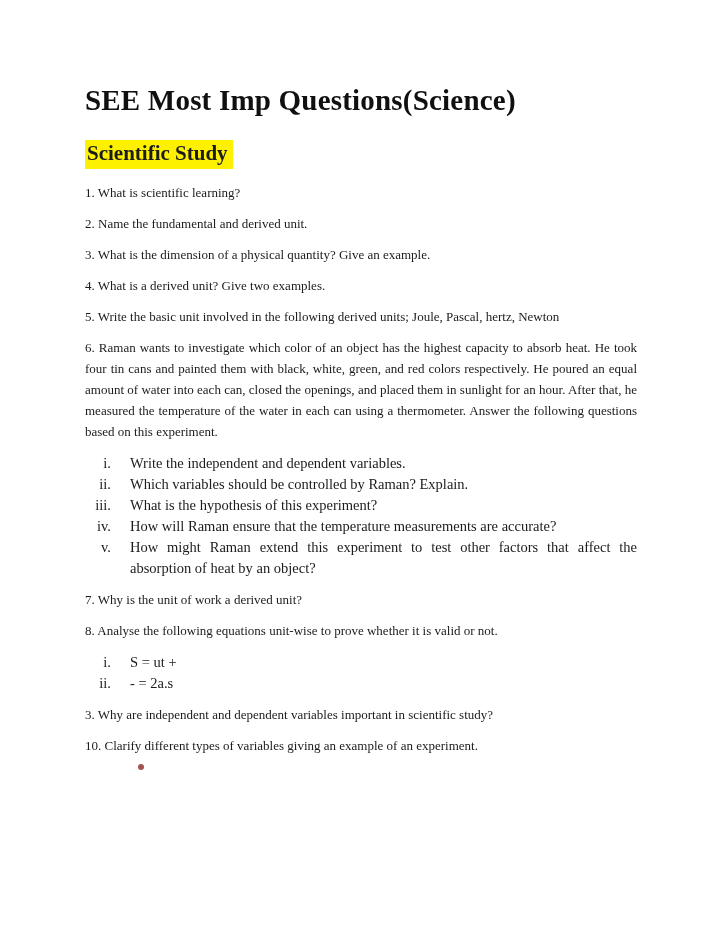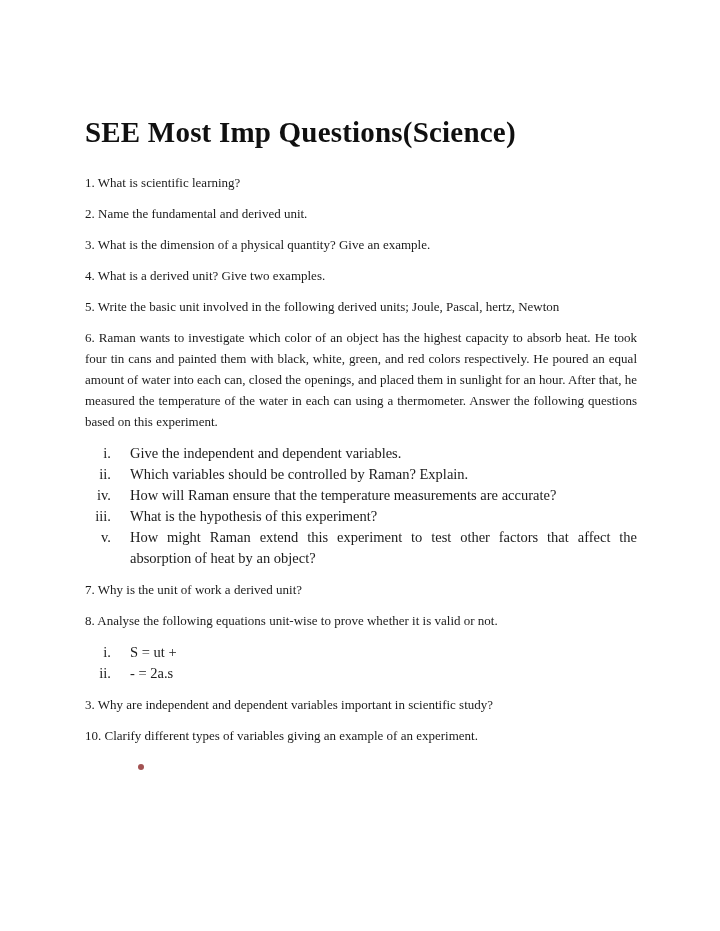--- a/index.html
+++ b/index.html
@@ -6,21 +6,21 @@
   html, body { width: 720px; background: #ffffff; }
   body {
     font-family: "Liberation Serif", "DejaVu Serif", serif;
     color: #1b1b1b;
   }
   .page {
     position: relative;
     width: 720px;
     height: 931px;
     background: #ffffff;
-    padding: 116px 83px 0 85px;
+    padding: 84px 83px 0 85px;
     overflow: hidden;
   }
   .title {
     font-size: 29px;
     font-weight: bold;
     color: #101010;
     letter-spacing: 0.2px;
     margin-bottom: 23px;
     white-space: nowrap;
   }
@@ -66,45 +66,46 @@
     border-radius: 50%;
   }
 </style>
 </head>
 <body>
 
 <div class="page">
 
   <h1 class="title">SEE Most Imp Questions(Science)</h1>
 
+  <h2 class="section-heading"><span class="hl" style="background-color: rgb(253, 241, 0);">Scientific Study</span></h2>
 
   <p class="q">1. What is scientific learning?</p>
   <p class="q">2. Name the fundamental and derived unit.</p>
   <p class="q">3. What is the dimension of a physical quantity? Give an example.</p>
   <p class="q">4. What is a derived unit? Give two examples.</p>
   <p class="q">5. Write the basic unit involved in the following derived units; Joule, Pascal, hertz, Newton</p>
 
   <p class="q just">6. Raman wants to investigate which color of an object has the highest capacity to absorb heat. He took four tin cans and painted them with black, white, green, and red colors respectively. He poured an equal amount of water into each can, closed the openings, and placed them in sunlight for an hour. After that, he measured the temperature of the water in each can using a thermometer. Answer the following questions based on this experiment.</p>
 
   <div class="sublist">
     <div class="subitem">
       <span class="marker">i.</span>
-      <span class="subtext">Give the independent and dependent variables.</span>
+      <span class="subtext">Write the independent and dependent variables.</span>
     </div>
     <div class="subitem">
       <span class="marker">ii.</span>
       <span class="subtext">Which variables should be controlled by Raman? Explain.</span>
     </div>
     <div class="subitem">
+      <span class="marker">iii.</span>
+      <span class="subtext">What is the hypothesis of this experiment?</span>
+    </div>
+    <div class="subitem">
       <span class="marker">iv.</span>
       <span class="subtext">How will Raman ensure that the temperature measurements are accurate?</span>
-    </div>
-    <div class="subitem">
-      <span class="marker">iii.</span>
-      <span class="subtext">What is the hypothesis of this experiment?</span>
     </div>
     <div class="subitem">
       <span class="marker">v.</span>
       <span class="subtext">How might Raman extend this experiment to test other factors that affect the absorption of heat by an object?</span>
     </div>
   </div>
 
   <p class="q">7. Why is the unit of work a derived unit?</p>
   <p class="q">8. Analyse the following equations unit-wise to prove whether it is valid or not.</p>
 

